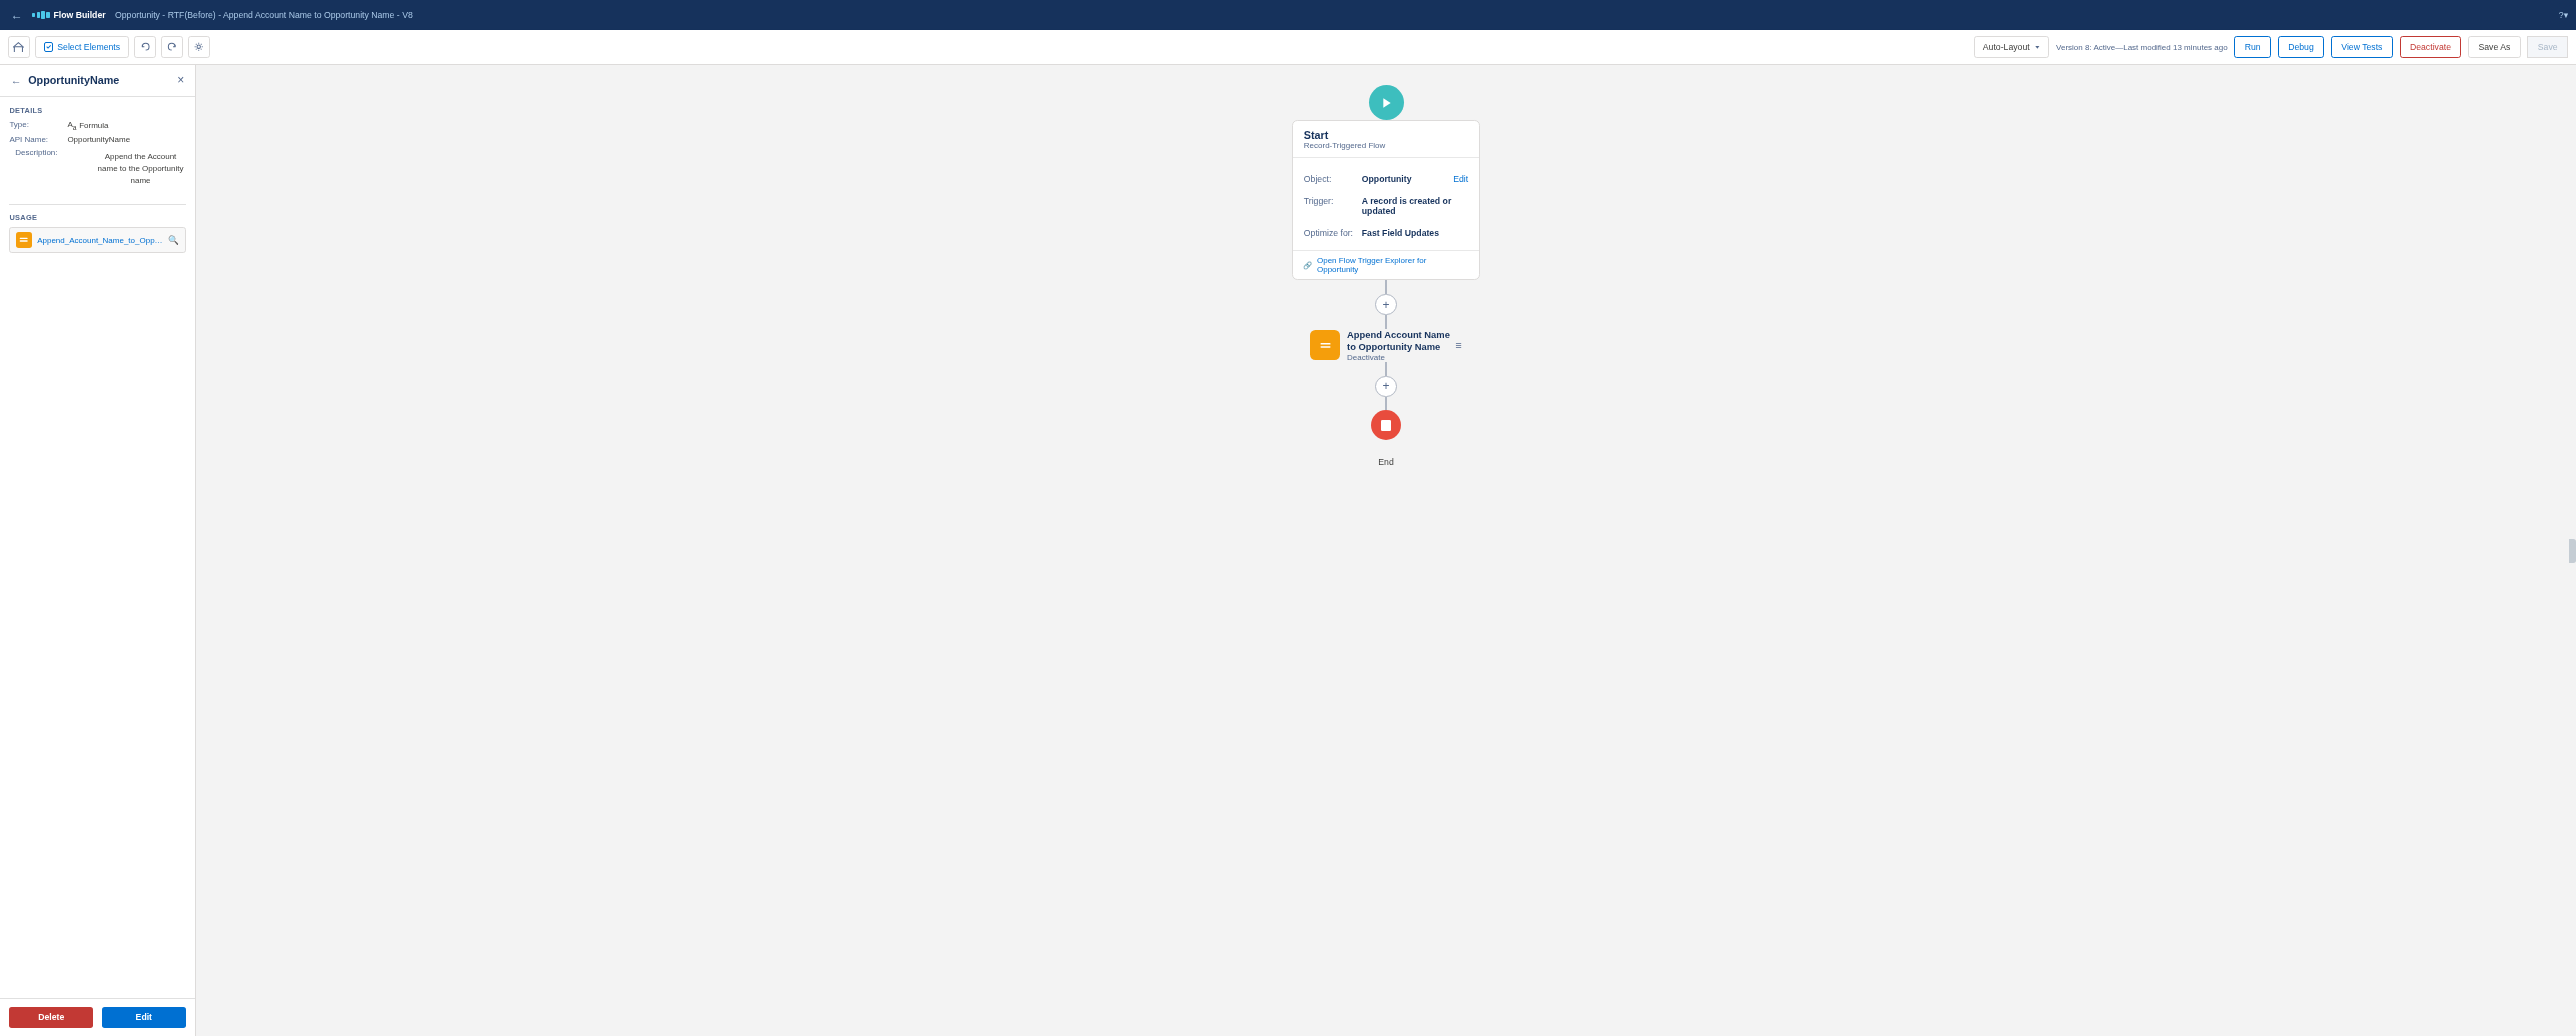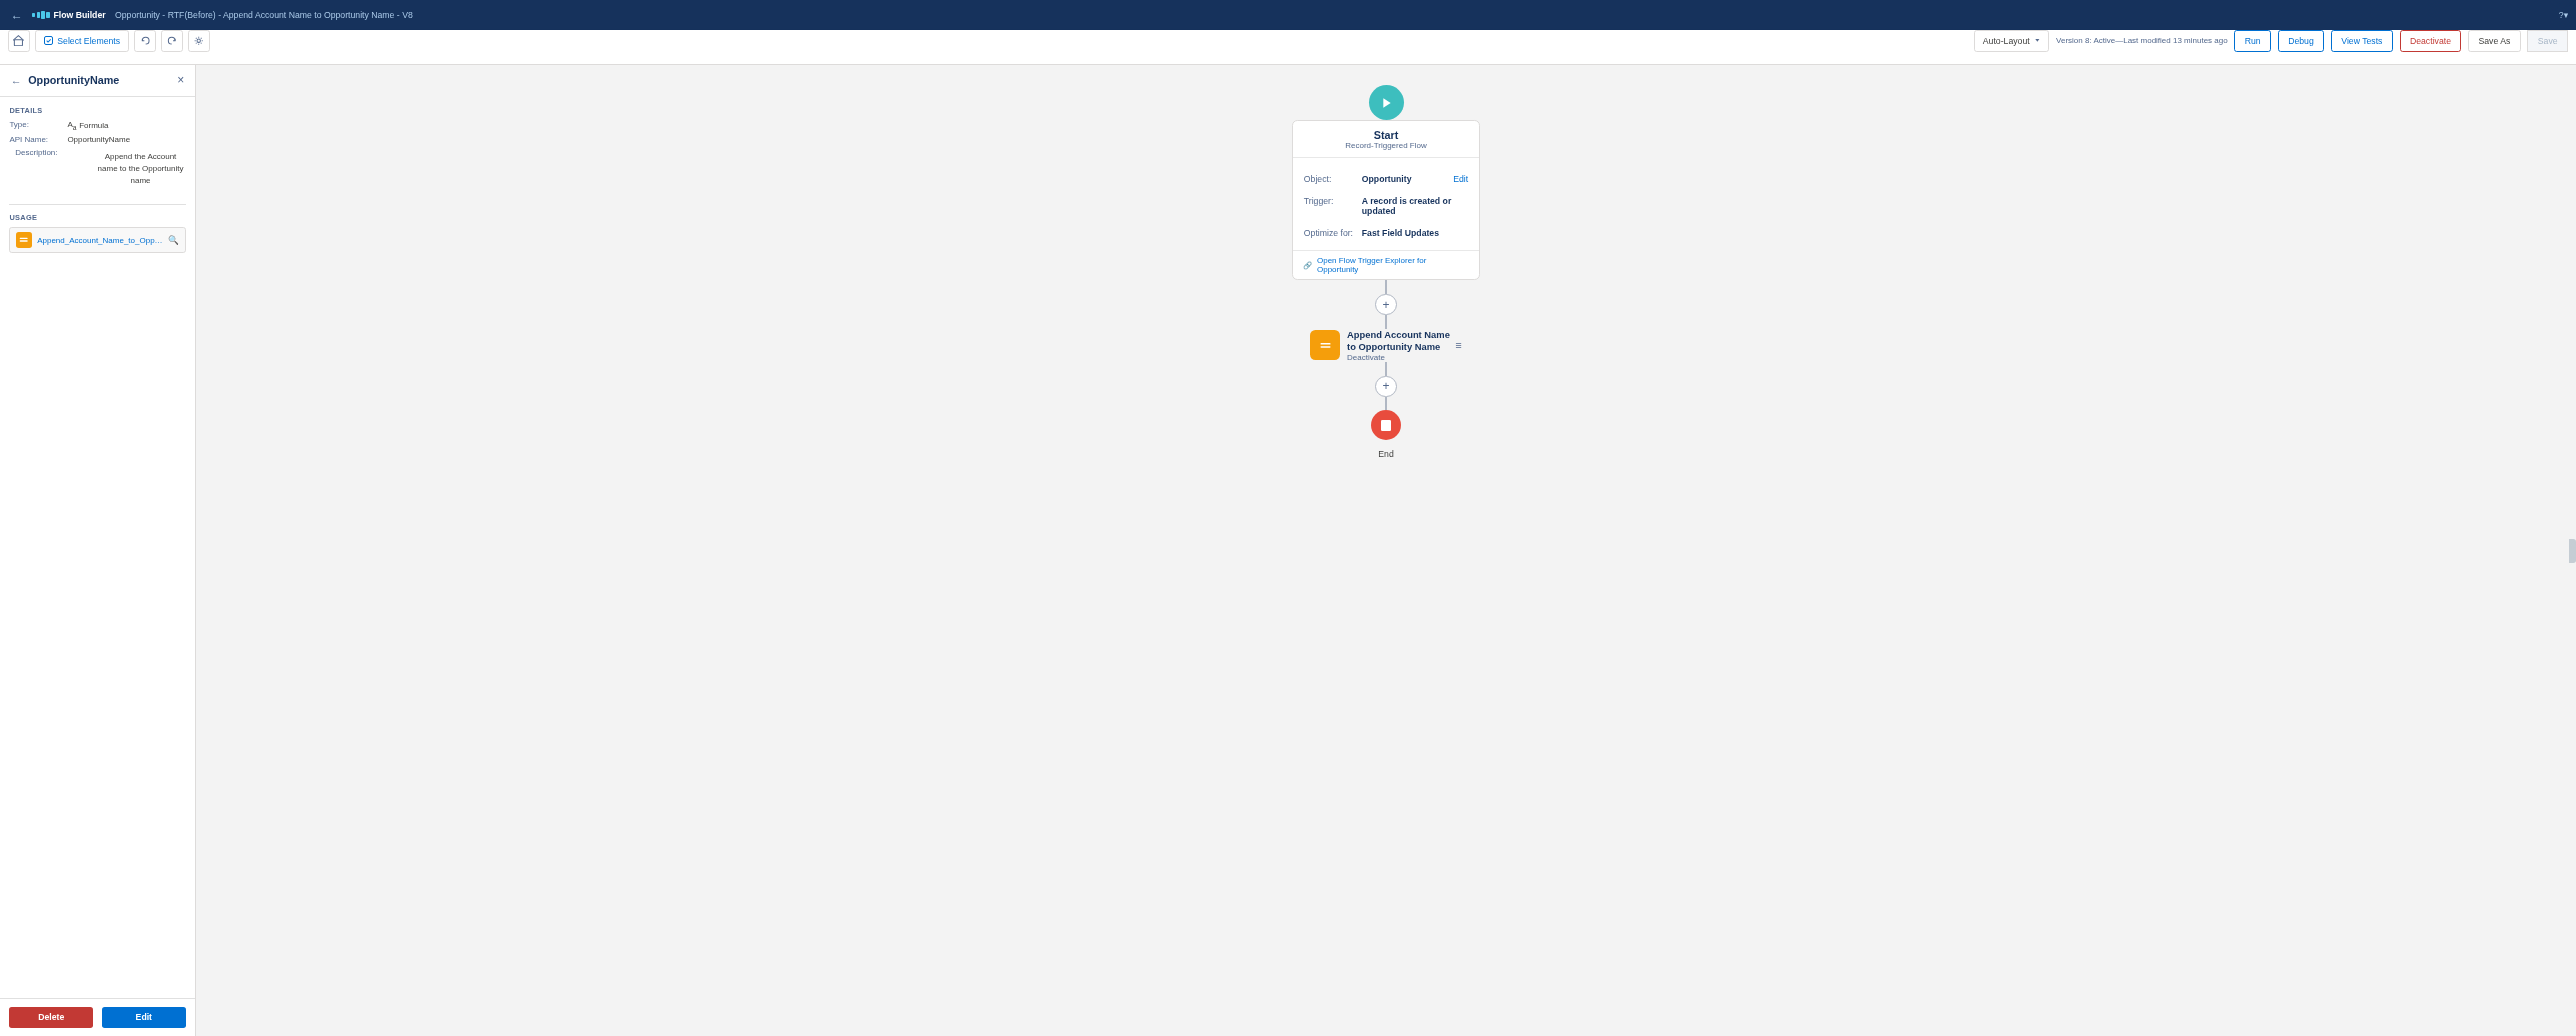--- a/index.html
+++ b/index.html
@@ -60,21 +60,21 @@
       color: #aac9e8;
       font-size: 8.7px;
       cursor: pointer;
     }
 
     
     .toolbar {
       background: white;
       height: 35px;
       display: flex;
-      align-items: flex-start;
+      align-items: center;
       padding: 0 8px;
       gap: 5.4px;
       border-bottom: 0.7px solid #dddbda;
       box-shadow: 0 1.3px 2.7px rgba(0,0,0,0.08);
     }
     .toolbar-left {
       display: flex;
       align-items: center;
       gap: 5.4px;
     }
@@ -385,21 +385,20 @@
 
     .start-card {
       background: white;
       border: 0.7px solid #dddbda;
       border-radius: 5.4px;
       width: 188px;
       overflow: hidden;
     }
     .start-card-header {
       padding: 8px 10.8px 6.7px;
-      text-align: center;
       border-bottom: 0.7px solid #e8e8e8;
     }
     .start-card-title {
       font-size: 10.8px;
       font-weight: 600;
       color: #16325c;
     }
     .start-card-subtitle {
       font-size: 8px;
       color: #54698d;
@@ -520,21 +519,21 @@
     }
     .end-label {
       font-size: 8.7px;
       color: #3e3e3c;
       margin-top: 1.3px;
     }
     .end-wrapper {
       display: flex;
       flex-direction: column;
       align-items: center;
-      gap: 7px;
+      gap: 15px;
     }
 
     
     .right-handle {
       position: absolute;
       right: 0;
       top: 50%;
       transform: translateY(-50%);
       width: 6.7px;
       height: 24px;

